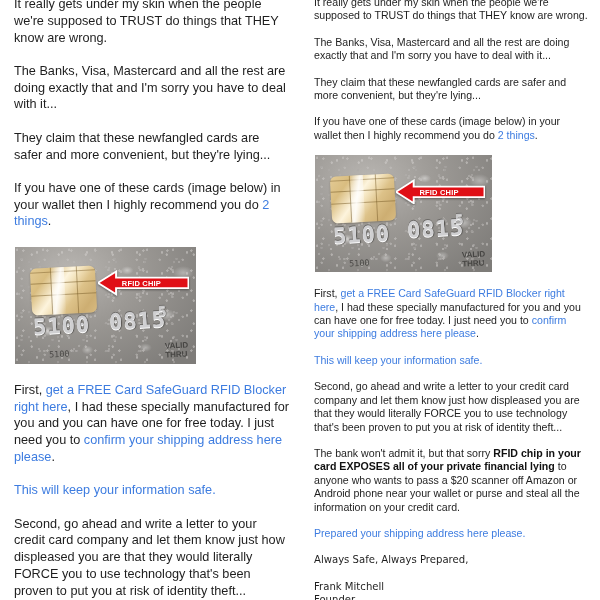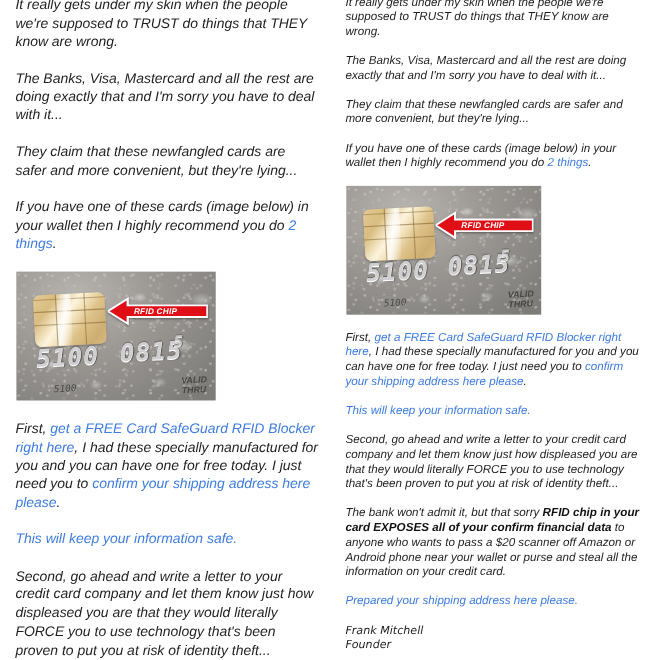--- a/index.html
+++ b/index.html
@@ -13,21 +13,20 @@
   body {
     font-family: "Liberation Sans", sans-serif;
     color: #1a1a1a;
   }
   .page {
     position: relative;
     width: 600px;
     height: 596px;
     display: flex;
     background: #6d28d9;
-    font-style: italic;
   }
   .panel {
     position: relative;
     box-sizing: border-box;
     background: #ffffff;
     overflow: hidden;
   }
   .panel-left {
     width: 300px;
     height: 600px;
@@ -287,22 +286,23 @@
         <div class="arrow-label">RFID CHIP</div>
       </div>
     </div>
 
     <p><span>First, </span><a class="lnk" href="#">get a FREE Card SafeGuard RFID Blocker right here</a><span>, I had these specially manufactured for you and you can have one for free today. I just need you to </span><a class="lnk" href="#">confirm your shipping address here please</a><span>.</span></p>
 
     <p><a class="lnk" href="#">This will keep your information safe.</a></p>
 
     <p><span>Second, go ahead and write a letter to your credit card company and let them know just how displeased you are that they would literally FORCE you to use technology that's been proven to put you at risk of identity theft...</span></p>
 
-    <p><span>The bank won't admit it, but that sorry </span><b>RFID chip in your card EXPOSES all of your confirm financial data</b><span> to anyone who wants to pass a $20 scanner off Amazon or Android phone near your wallet or purse and steal all the information on your credit card.</span></p>
+    <p><span>The bank won't admit it, but that sorry </span><b>RFID chip in your card EXPOSES all of your private financial lying</b><span> to anyone who wants to pass a $20 scanner off Amazon or Android phone near your wallet or purse and steal all the information on your credit card.</span></p>
 
     <p><a class="lnk" href="#">Prepared your shipping address here please.</a></p>
 
+    <p class="signoff"><span>Always Safe, Always Prepared,</span></p>
 
     <p class="signoff"><span>Frank Mitchell</span><br><span>Founder</span></p>
 
   </div>
 
 </div>
 
 </body></html>

